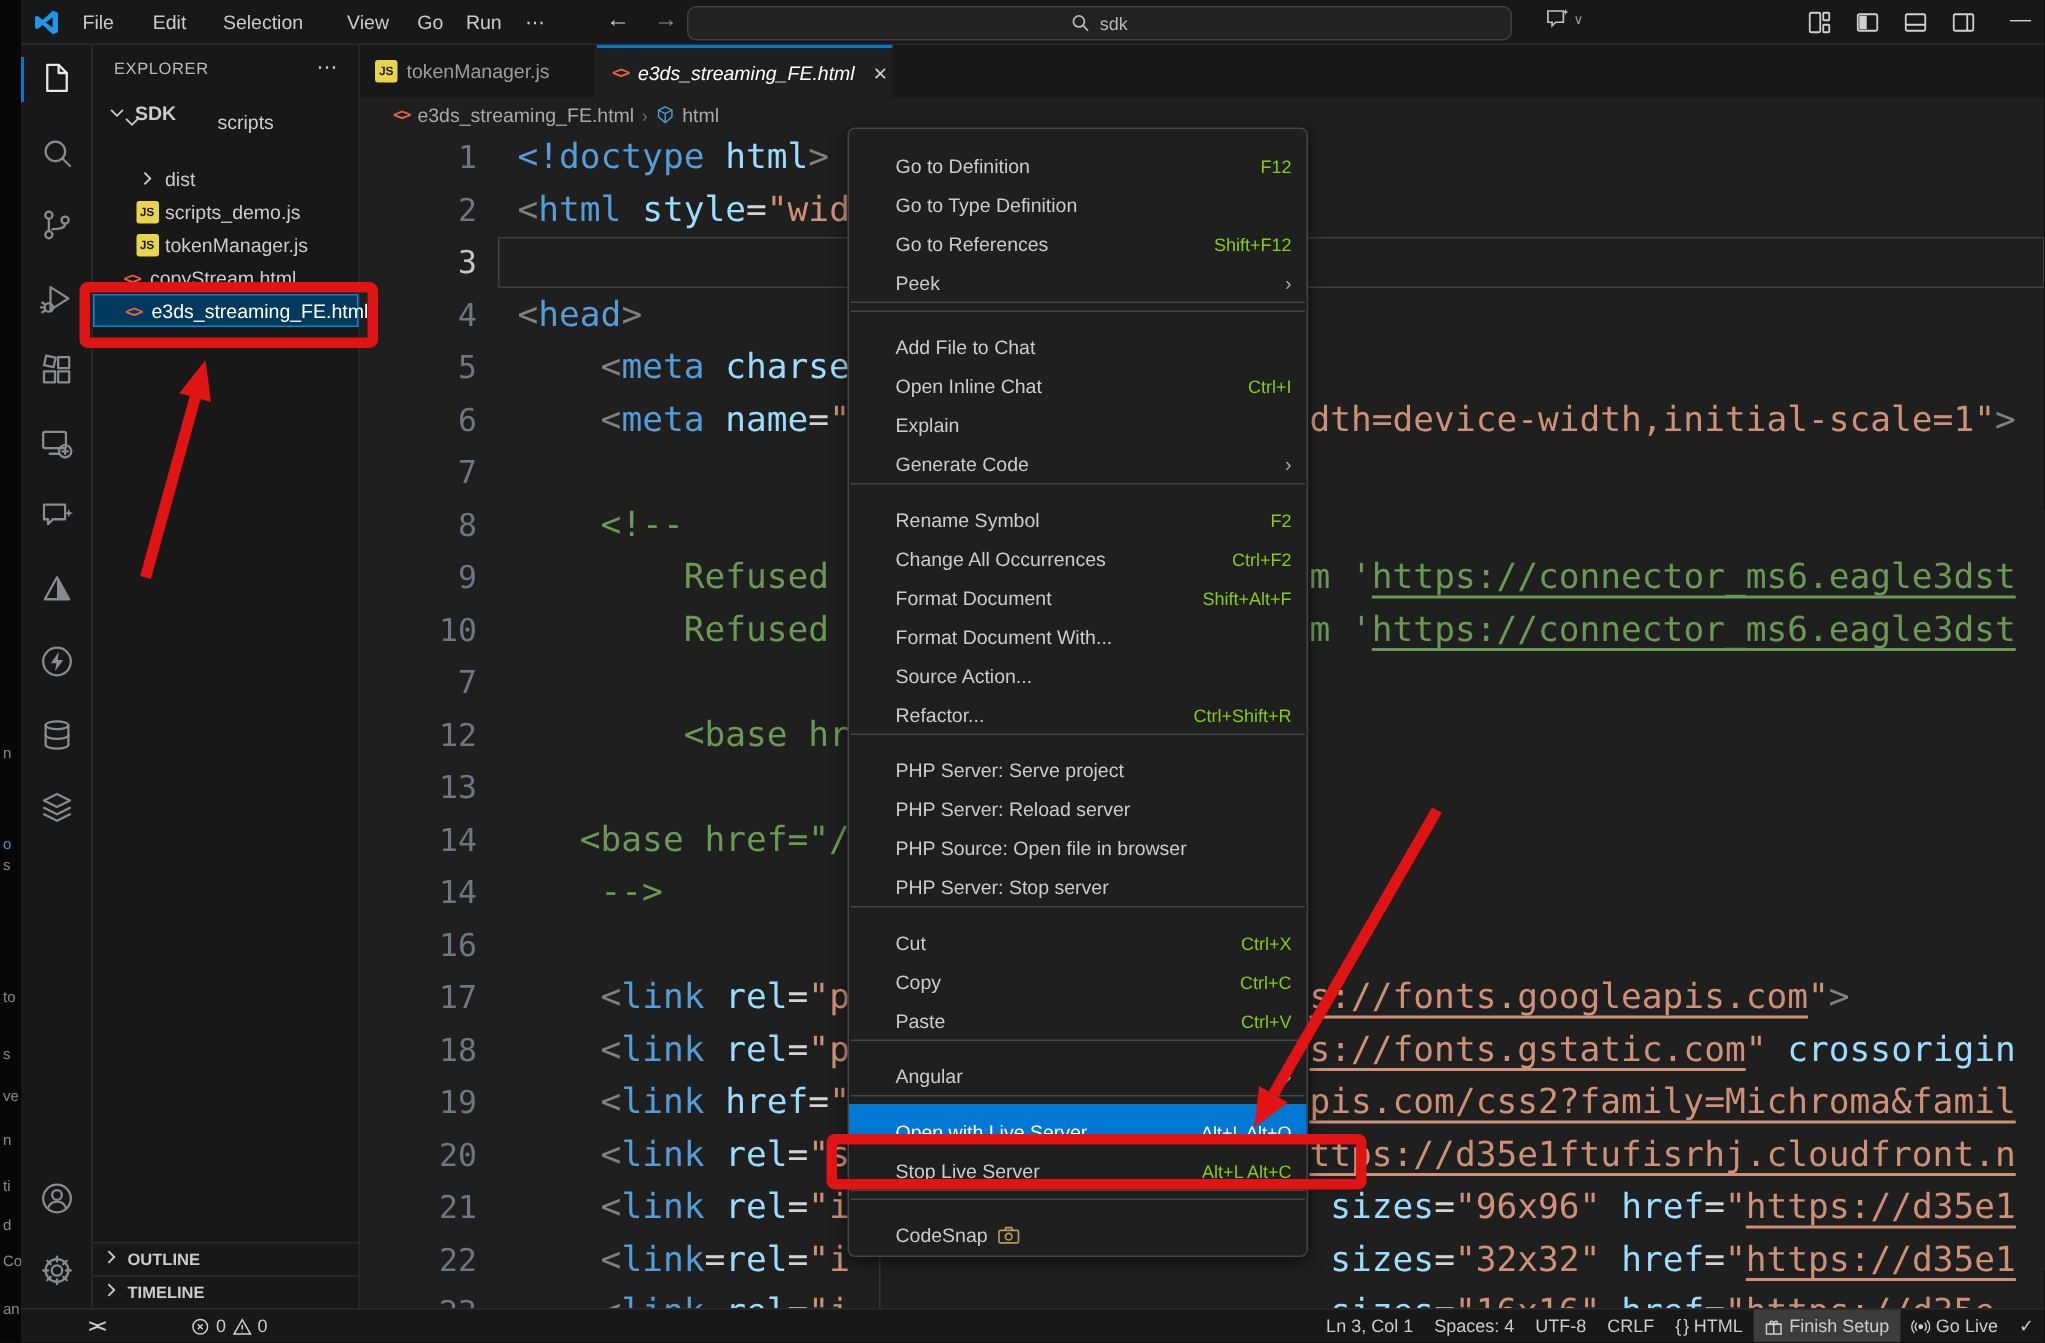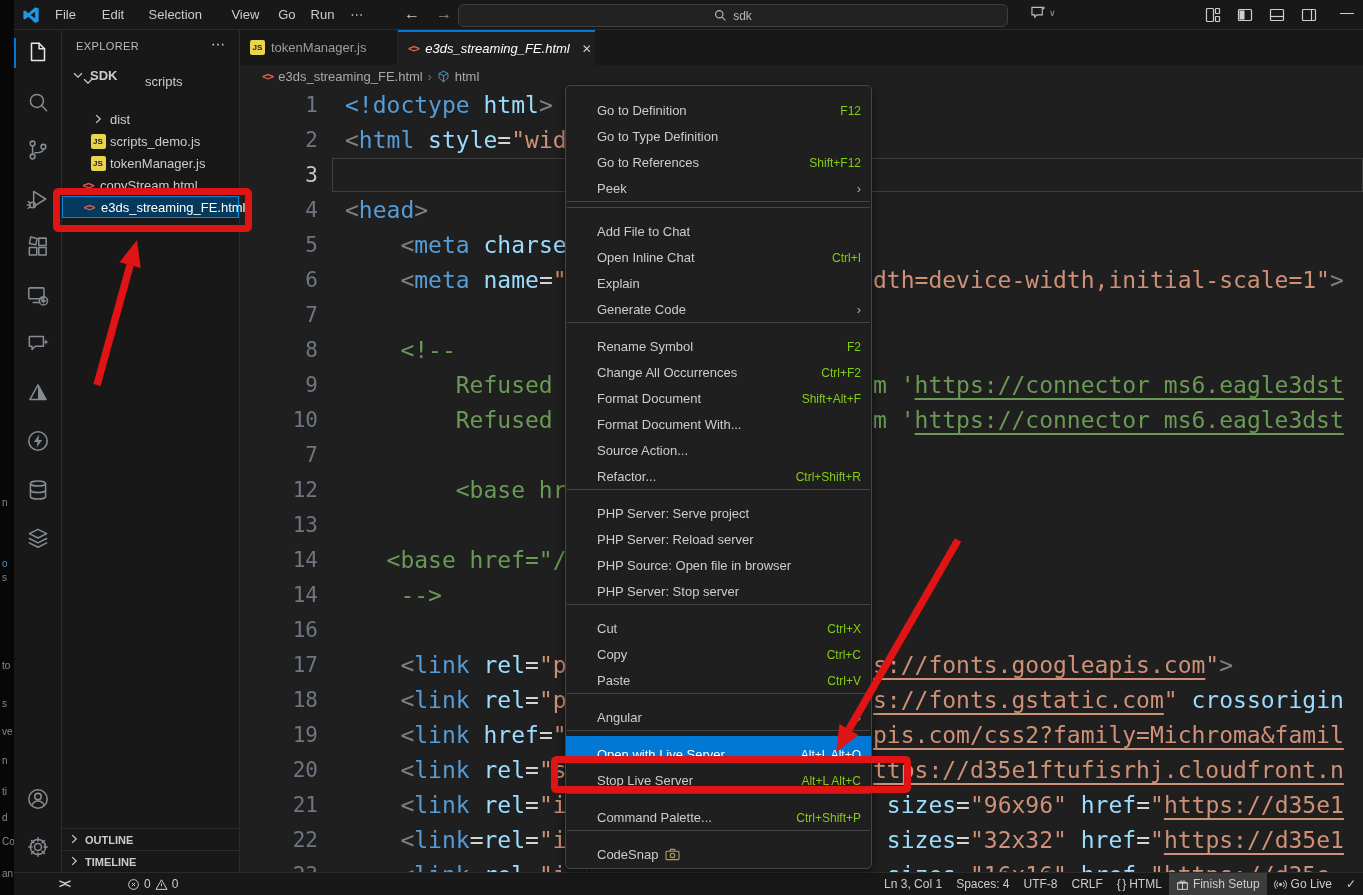--- a/index.html
+++ b/index.html
@@ -545,26 +545,20 @@
         </span>
         <span class="cm-key">Alt+L Alt+O</span>
       </div>
       <div class="cm-item">
         <span class="cm-label">
           <span>Stop Live Server</span>
         </span>
         <span class="cm-key">Alt+L Alt+C</span>
       </div>
       <div class="cm-sep"></div>
-      <div class="cm-item">
-        <span class="cm-label">
-          <span>Command Palette...</span>
-        </span>
-        <span class="cm-key">Ctrl+Shift+P</span>
-      </div>
       <div class="cm-sep"></div>
       <div class="cm-item">
         <span class="cm-label">
           <span>CodeSnap</span>
           <svg width="15" height="13" viewBox="0 0 16 14" style="stroke:#b89a5a;fill:none;stroke-width:1.2;">
             <rect x="1" y="3.5" width="14" height="9" rx="1"></rect>
             <circle cx="8" cy="8" r="2.4"></circle>
             <path d="M5 3.5l1-2h4l1 2"></path>
           </svg>
         </span>

